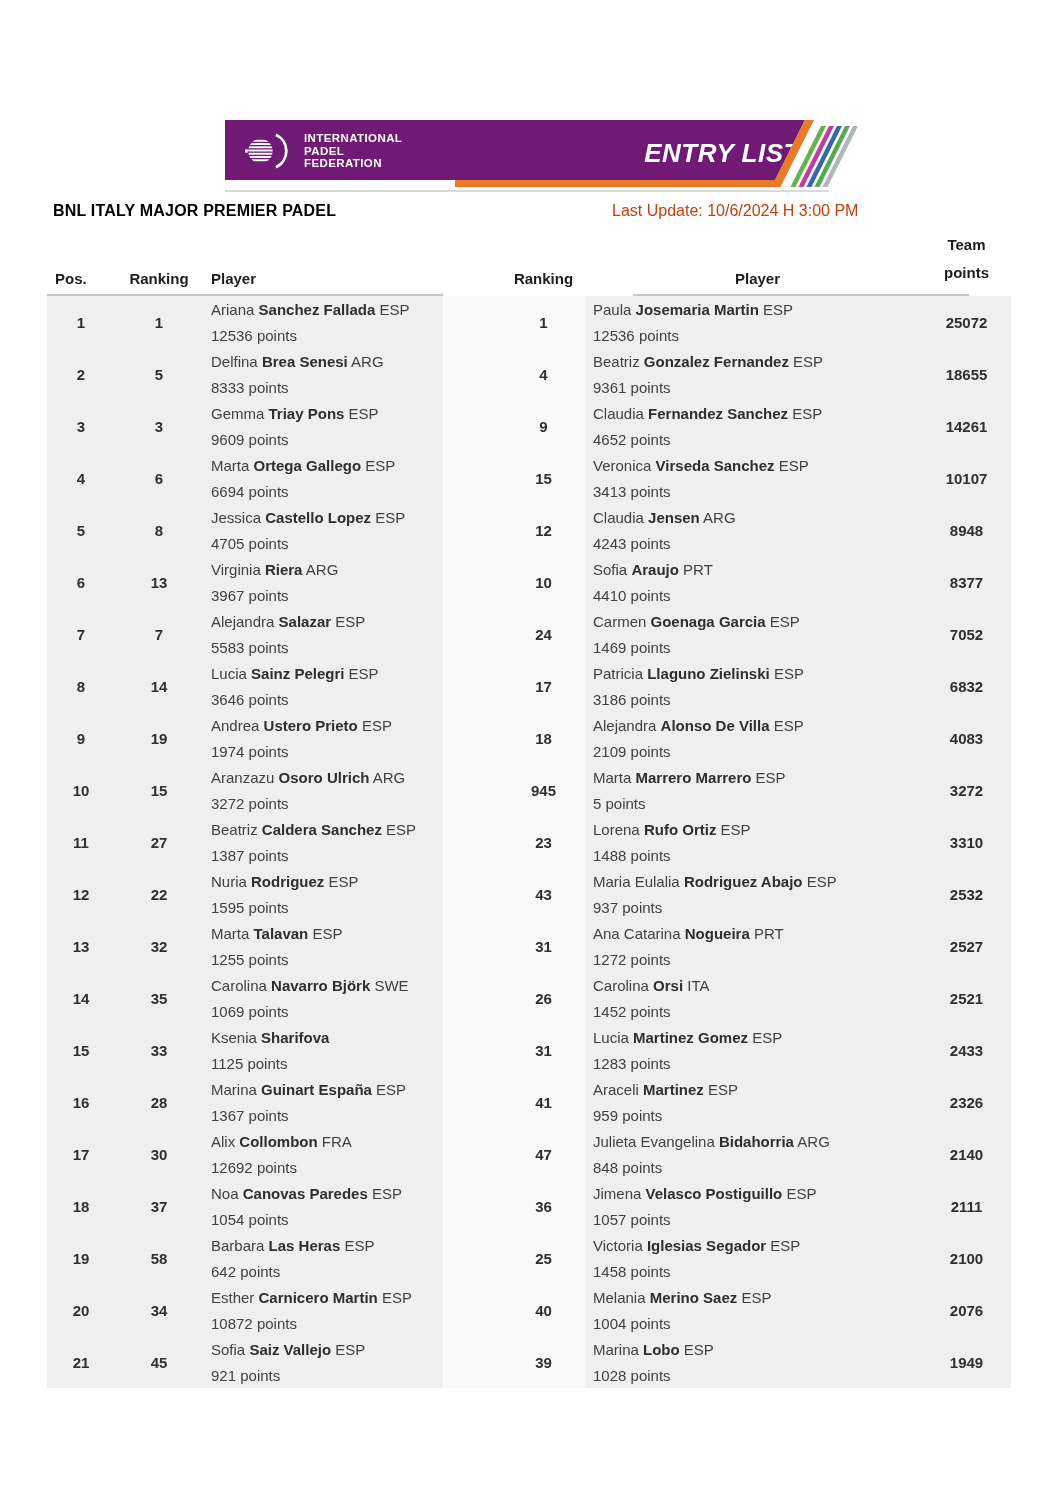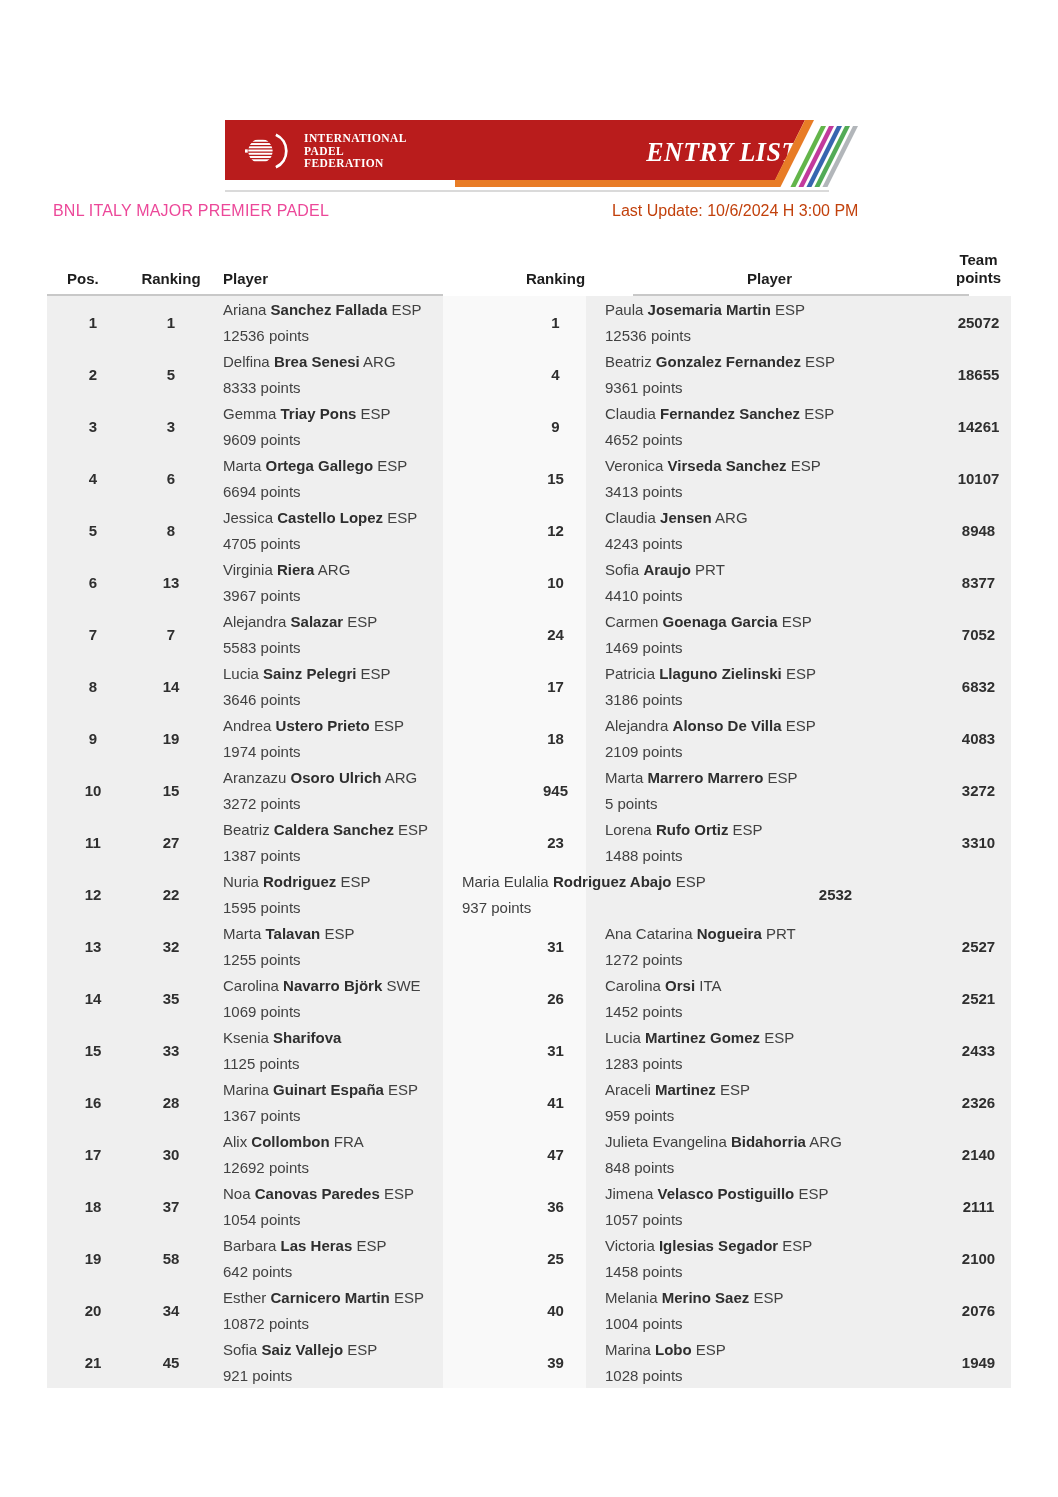--- a/index.html
+++ b/index.html
@@ -22,62 +22,62 @@
   .logo { position:absolute; left:20px; top:16px; display:flex; align-items:center; gap:7px; }
   .logo svg { display:block; }
   .logo-text { color:#ffffff; font-weight:bold; font-size:11.5px; line-height:12.5px; letter-spacing:.4px; }
   .entry-list {
     position:absolute; left:412px; top:26px; width:170px; text-align:center;
     color:#ffffff; font-weight:bold; font-style:italic; font-size:26px; letter-spacing:.5px;
     white-space:nowrap; transform:scaleY(1.02);
   }
 
   
-  .doc-title { position:absolute; left:53px; top:202px; font-size:16px; font-weight:normal; color:#ec4899; letter-spacing:.2px; }
+  .doc-title { position:absolute; left:53px; top:202px; font-size:16px; font-weight:bold; color:#000000; letter-spacing:.2px; }
   .last-update { position:absolute; left:612px; top:202px; font-size:16px; color:#c2410c; }
 
   
   .thead { position:absolute; left:47px; top:248px; width:964px; height:46px;
            display:flex; align-items:flex-end; font-size:15px; font-weight:bold; color:#1d1d1d; }
   .thead .cell { padding-bottom:7px; }
   .underline { position:absolute; top:294px; height:2px; background:#c8c8c8; }
   .u1 { left:47px;  width:396px; }
   .u2 { left:633px; width:336px; }
 
   .tbody { position:absolute; left:47px; top:296px; width:964px; background:#efefef; }
   .rank2-strip { position:absolute; left:396px; top:0; bottom:0; width:143px; background:#f9f9f9; }
 
   .row { position:relative; display:flex; height:52px; }
   .cell { box-sizing:border-box; flex:none; }
-  .c-pos    { width:68px;margin-left:12px; }
+  .c-pos    { width:68px; }
   .c-rank1  { width:88px; }
   .c-player1{ width:240px; padding-left:8px; }
   .c-rank2  { width:143px; padding-left:58px; }
   .c-player2{ width:336px; padding-left:7px; }
   .c-tp     { width:89px; }
 
   .num { display:flex; align-items:center; justify-content:center; font-weight:bold; color:#2f2f2f; font-size:15px; }
   .h-left { text-align:left; padding-left:8px; }
   .h-center { text-align:center; }
   .h-rank2 { text-align:center; }
   .h-tp { display:flex; align-items:flex-end; justify-content:center; text-align:center; }
-  .h-tp span { display:inline-block; width:52px; line-height:18px; }
+  .h-tp span { display:inline-block; width:52px; line-height:28px; }
 
   .c-player1, .c-player2 { display:flex; flex-direction:column; justify-content:center; }
   .pname { font-size:15px; line-height:26px; color:#414141; white-space:nowrap; }
   .pname .ln { font-weight:bold; color:#2e2e2e; }
   .ppts { font-size:15px; line-height:25px; color:#414141; }
 </style>
 </head>
 <body>
 
 <div class="page">
 
   <div class="banner">
-    <div class="banner-navy" id="banner-navy" style="background: #b91c1c; font-family: Liberation Serif, serif;">
+    <div class="banner-navy" id="banner-navy" style="background: #701a75;">
       <div class="logo">
         <svg width="52" height="46" viewBox="0 0 64 48">
           <defs>
               <clipPath id="ballClip">
                 <circle cx="19" cy="24" r="15"></circle>
               </clipPath>
             </defs>
           <g clip-path="url(#ballClip)" fill="#ffffff">
             <rect x="2" y="10.2" width="34" height="2.4"></rect>
             <rect x="2" y="14.2" width="34" height="2.4"></rect>
@@ -294,20 +294,21 @@
       <div class="cell c-tp num">3310</div>
     </div>
 
     <div class="row">
       <div class="cell c-pos num">12</div>
       <div class="cell c-rank1 num">22</div>
       <div class="cell c-player1">
         <div class="pname"><span class="fn">Nuria</span> <span class="ln">Rodriguez</span> <span class="cc">ESP</span></div>
         <div class="ppts">1595 points</div>
       </div>
+      <div class="cell c-rank2 num">43</div>
       <div class="cell c-player2">
         <div class="pname"><span class="fn">Maria Eulalia</span> <span class="ln">Rodriguez Abajo</span> <span class="cc">ESP</span></div>
         <div class="ppts">937 points</div>
       </div>
       <div class="cell c-tp num">2532</div>
     </div>
 
     <div class="row">
       <div class="cell c-pos num">13</div>
       <div class="cell c-rank1 num">32</div>

